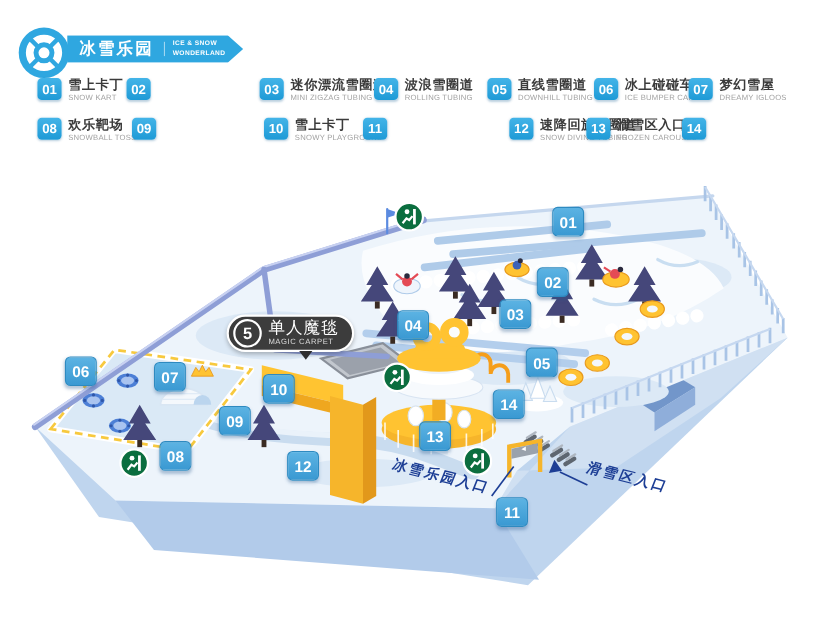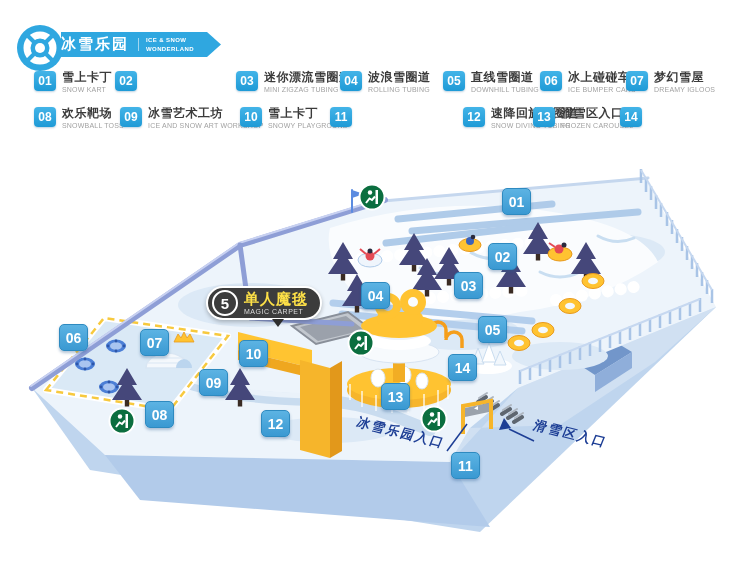--- a/index.html
+++ b/index.html
@@ -3,21 +3,21 @@
 <meta charset="utf-8">
 <style>
   html,body{margin:0;padding:0;background:#fff;}
   .page{position:relative;width:750px;height:571px;background:#fff;overflow:hidden;
         font-family:"Liberation Sans","DejaVu Sans",sans-serif;}
   
   .logo{position:absolute;left:16px;top:24px;width:48px;height:48px;}
   .banner{position:absolute;left:61px;top:32px;height:25px;width:160px;background:#2FA7E0;
           clip-path:polygon(0 0,146px 0,160px 12.5px,146px 25px,0 25px);
           display:flex;align-items:center;color:#fff;}
-  .banner .zh{font-size:15px;font-weight:bold;letter-spacing:2px;white-space:nowrap;text-align:center;}
+  .banner .zh{font-size:15px;font-weight:bold;letter-spacing:2px;margin-left:11px;white-space:nowrap;text-align:center;}
   .banner .sep{width:1px;height:13px;background:rgba(255,255,255,.55);margin:0 7px 0 9px;}
   .banner .en{font-size:6px;font-weight:bold;line-height:1.35;letter-spacing:.4px;}
   
   .lg{position:absolute;display:flex;align-items:flex-start;}
   .lg .badge{width:22px;height:20px;border-radius:4px;background:linear-gradient(180deg,#43B4E8,#1E9AD6);
              color:#fff;font-size:12px;font-weight:bold;display:flex;align-items:center;justify-content:center;
              box-shadow:0 1px 2px rgba(30,100,150,.3);flex:0 0 auto;}
   .lg .txt{margin-left:6px;white-space:nowrap;}
   .lg .zh{font-size:12px;font-weight:bold;color:#3b3b3b;letter-spacing:.5px;line-height:1.05;}
   .lg .en{font-size:7px;color:#a2a2a2;letter-spacing:.2px;margin-top:2px;}
@@ -26,21 +26,21 @@
   .mk{position:absolute;width:27px;height:25px;border-radius:5px;
       background:linear-gradient(180deg,#5CB3E3,#3A99D2);border:1px solid #2E8AC0;
       color:#fff;font-size:14px;font-weight:bold;display:flex;align-items:center;justify-content:center;
       box-shadow:0 2px 3px rgba(40,90,140,.35);}
   .exit{position:absolute;width:28px;height:28px;}
   .mclabel{position:absolute;left:206px;top:286px;height:30px;background:#3C3C3C;border:2px solid #fff;
            border-radius:17px;display:flex;align-items:center;padding:0 12px 0 4px;
            box-shadow:0 2px 4px rgba(0,0,0,.25);}
   .mclabel .num{width:22px;height:22px;border-radius:50%;border:2px solid #fff;color:#fff;
                 font-size:15px;font-weight:bold;display:flex;align-items:center;justify-content:center;margin-right:6px;}
-  .mclabel .zh{color:#fde047;font-size:15px;font-weight:bold;letter-spacing:1px;line-height:1;}
+  .mclabel .zh{color:#ffffff;font-size:15px;font-weight:normal;letter-spacing:1px;line-height:1;}
   .mclabel .en{color:#ddd;font-size:7px;letter-spacing:.5px;line-height:1;margin-top:2px;}
   .mctri{position:absolute;left:272px;top:319px;width:0;height:0;
          border-left:6px solid transparent;border-right:6px solid transparent;border-top:8px solid #2e2e2e;}
   .entlabel{position:absolute;color:#1D3E95;font-weight:bold;font-size:13px;letter-spacing:2px;
             white-space:nowrap;transform:rotate(14deg) skewX(-8deg);}
 </style>
 </head>
 <body>
 
 <div class="page">
@@ -304,24 +304,20 @@
   </div>
   <div class="lg" style="left:34px;top:107px">
     <div class="badge">08</div>
     <div class="txt">
         <div class="zh">欢乐靶场</div>
         <div class="en">SNOWBALL TOSS</div>
       </div>
   </div>
   <div class="lg" style="left:120px;top:107px">
     <div class="badge">09</div>
-    <div class="txt">
-        <div class="zh">冰雪艺术工坊</div>
-        <div class="en">ICE AND SNOW ART WORKSHOP</div>
-      </div>
   </div>
   <div class="lg" style="left:240px;top:107px">
     <div class="badge">10</div>
     <div class="txt">
         <div class="zh">雪上卡丁</div>
         <div class="en">SNOWY PLAYGROUND</div>
       </div>
   </div>
   <div class="lg" style="left:330px;top:107px">
     <div class="badge">11</div>

